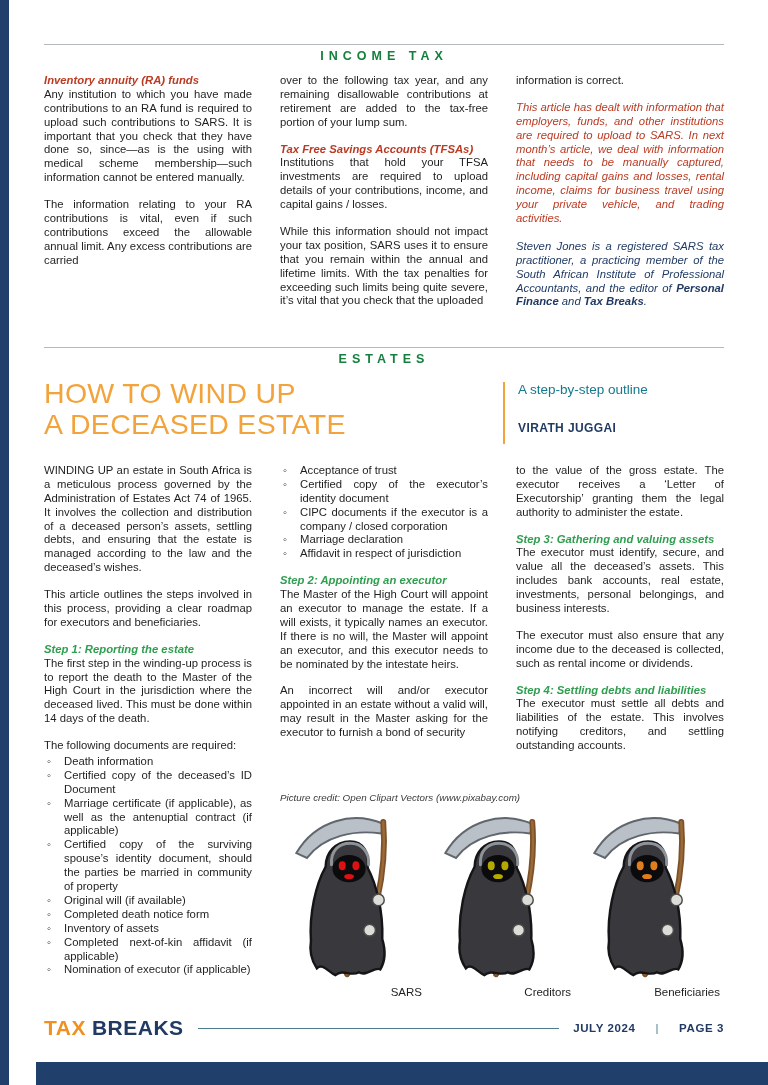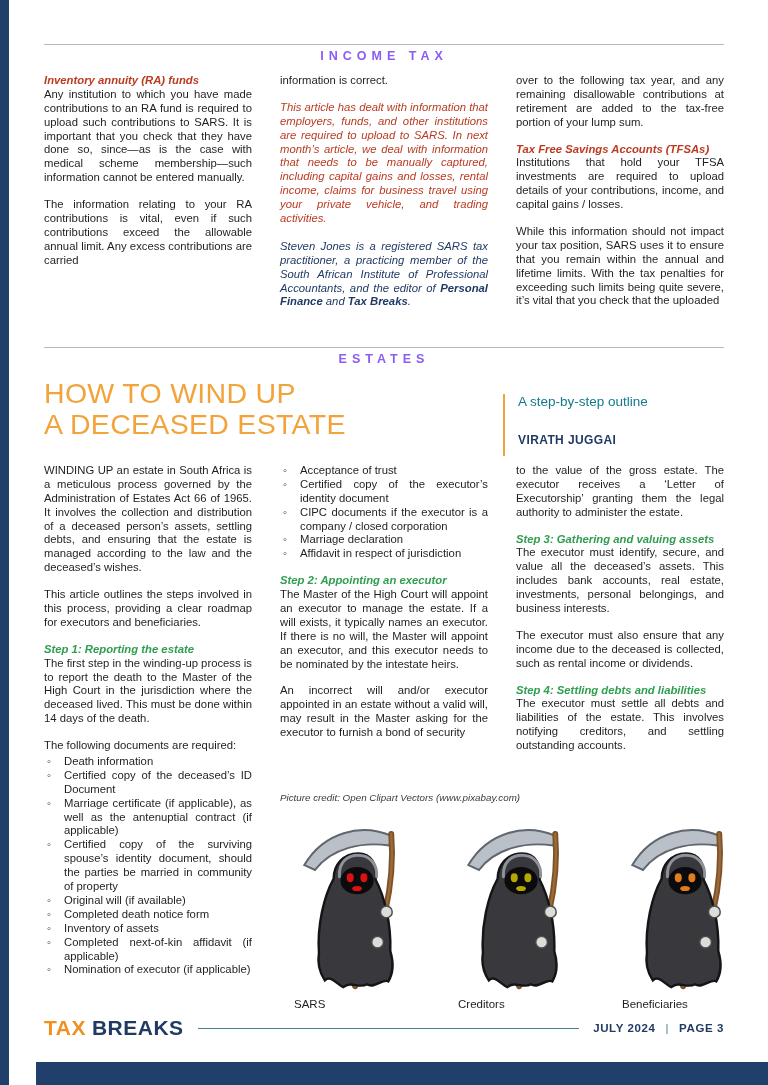--- a/index.html
+++ b/index.html
@@ -4,108 +4,108 @@
 <style>
   html,body { margin:0; padding:0; background:#ffffff; }
   .page { position:relative; width:768px; height:1085px; background:#ffffff;
           font-family:"Liberation Sans", sans-serif; overflow:hidden; }
 
   .left-bar   { position:absolute; left:0; top:0; width:9px; height:1085px; background:#20406b; }
   .bottom-bar { position:absolute; left:36px; top:1062px; width:732px; height:23px; background:#20406b; }
 
   .section-head { position:absolute; left:44px; width:680px; }
   .rule { height:1px; background:#b6babf; }
-  .section-title { text-align:center; color:#8b5cf6; font-size:12.5px; font-weight:bold;
+  .section-title { text-align:center; color:#15803d; font-size:12.5px; font-weight:bold;
                    letter-spacing:5px; margin-top:4px; }
 
   .cols { position:absolute; left:44px; width:680px; display:flex; gap:28px; }
   .col  { width:208px; font-size:11.3px; line-height:1.23; color:#1f1f1f; text-align:justify; }
   .col p { margin:0 0 13px; }
   .col p.h { margin:0; font-weight:bold; font-style:italic; }
   .col p.mb2 { margin-bottom:2px; }
   .red   { color:#bb3a22; }
   .green { color:#2f9e4f; }
   .note  { color:#bb3a22; font-style:italic; }
   .bio   { color:#203a64; font-style:italic; margin-top:14px !important; }
 
   .blist { margin:0 0 13px; }
   .bullet { display:flex; }
   .bm { flex:0 0 17px; padding-left:3px; font-size:11px; color:#1f1f1f; }
   .bt { flex:1; text-align:justify; }
 
   .headline { position:absolute; left:44px; top:378px; color:#f2a33c;
               font-size:28.5px; line-height:1.1; letter-spacing:0.3px; }
-  .byline { position:absolute; left:503px; top:394px; border-left:2px solid #f2a33c;
+  .byline { position:absolute; left:503px; top:382px; border-left:2px solid #f2a33c;
             padding-left:13px; height:62px; }
   .subtitle { color:#14798c; font-size:13.5px; }
   .author   { color:#203a64; font-size:12px; font-weight:bold; letter-spacing:0.4px; margin-top:24px; }
 
   .credit { position:absolute; left:280px; top:792px; font-size:9.8px; font-style:italic; color:#3a3a3a; }
 
   .figures { position:absolute; left:278px; top:810px; width:446px; display:flex; justify-content:space-between; }
-  .fig { margin:16px; width:140px; text-align:left; }
+  .fig { margin:4px; width:140px; text-align:right; }
   .fig svg { width:132px; height:168px; display:block; margin:0 auto; }
   .fig figcaption { font-size:11.5px; color:#1f1f1f; margin-top:4px; }
 
   .footer { position:absolute; left:44px; top:1016px; width:680px; display:flex; align-items:center; }
   .logo { font-weight:bold; font-size:21px; letter-spacing:0.5px; white-space:nowrap; }
   .logo .tax { color:#ef9021; margin-right:6px;text-align:right; }
   .logo .breaks { color:#203a64; }
   .footer-line { flex:1; height:1px; background:#4b7f8e; margin:0 14px; }
   .pageinfo { color:#203a64; font-size:11.5px; font-weight:bold; letter-spacing:0.6px;
-              display:flex; gap:10px; align-items:center; white-space:nowrap; }
+              display:flex; gap:20px; align-items:center; white-space:nowrap; }
   .pageinfo .sep { color:#4b7f8e; font-weight:normal; }
 </style>
 </head>
 <body>
 
 <div class="page">
   <div class="left-bar"></div>
 
   <div class="section-head" style="top:44px">
     <div class="rule"></div>
     <div class="section-title">INCOME TAX</div>
   </div>
 
   <div class="cols" style="top:74px">
     <div class="col">
       <p class="h red">Inventory annuity (RA) funds</p>
-      <p>Any institution to which you have made contributions to an RA fund is required to upload such contributions to SARS.  It is important that you check that they have done so, since—as is the case with medical scheme membership—such information cannot be entered manually.</p>
+      <p>Any institution to which you have made contributions to an RA fund is required to upload such contributions to SARS.  It is important that you check that they have done so, since—as is the using with medical scheme membership—such information cannot be entered manually.</p>
       <p>The information relating to your RA contributions is vital, even if such contributions exceed the allowable annual limit.  Any excess contributions are carried</p>
-    </div>
-    <div class="col">
-      <p>information is correct.</p>
-      <p class="note">This article has dealt with information that employers, funds, and other institutions are required to upload to SARS.  In next month’s article, we deal with information that needs to be manually captured, including capital gains and losses, rental income, claims for business travel using your private vehicle, and trading activities.</p>
-      <p class="bio"><span>Steven Jones is a registered SARS tax practitioner, a practicing member of the South African Institute of Professional Accountants, and the editor of </span><b>Personal Finance</b><span> and </span><b>Tax Breaks</b><span>.</span></p>
     </div>
     <div class="col">
       <p>over to the following tax year, and any remaining disallowable contributions at retirement are added to the tax-free portion of your lump sum.</p>
       <p class="h red">Tax Free Savings Accounts (TFSAs)</p>
       <p>Institutions that hold your TFSA investments are required to upload details of your contributions, income, and capital gains / losses.</p>
       <p>While this information should not impact your tax position, SARS uses it to ensure that you remain within the annual and lifetime limits.  With the tax penalties for exceeding such limits being quite severe, it’s vital that you check that the uploaded</p>
     </div>
+    <div class="col">
+      <p>information is correct.</p>
+      <p class="note">This article has dealt with information that employers, funds, and other institutions are required to upload to SARS.  In next month’s article, we deal with information that needs to be manually captured, including capital gains and losses, rental income, claims for business travel using your private vehicle, and trading activities.</p>
+      <p class="bio"><span>Steven Jones is a registered SARS tax practitioner, a practicing member of the South African Institute of Professional Accountants, and the editor of </span><b>Personal Finance</b><span> and </span><b>Tax Breaks</b><span>.</span></p>
+    </div>
   </div>
 
   <div class="section-head" style="top:347px">
     <div class="rule"></div>
     <div class="section-title">ESTATES</div>
   </div>
 
   <div class="headline">
     <div>HOW TO WIND UP</div>
     <div>A DECEASED ESTATE</div>
   </div>
   <div class="byline">
     <div class="subtitle">A step-by-step outline</div>
     <div class="author">VIRATH JUGGAI</div>
   </div>
 
   <div class="cols" style="top:464px">
     <div class="col">
-      <p>WINDING UP an estate in South Africa is a meticulous process governed by the Administration of Estates Act 66 of 1965.  It involves the collection and distribution of a deceased person’s assets, settling debts, and ensuring that the estate is managed according to the law and the deceased’s wishes.</p>
+      <p>WINDING UP an estate in South Africa is a meticulous process governed by the Administration of Estates Act 74 of 1965.  It involves the collection and distribution of a deceased person’s assets, settling debts, and ensuring that the estate is managed according to the law and the deceased’s wishes.</p>
       <p>This article outlines the steps involved in this process, providing a clear roadmap for executors and beneficiaries.</p>
       <p class="h green">Step 1: Reporting the estate</p>
       <p>The first step in the winding-up process is to report the death to the Master of the High Court in the jurisdiction where the deceased lived.  This must be done within 14 days of the death.</p>
       <p class="mb2">The following documents are required:</p>
       <div class="blist">
         <div class="bullet">
             <span class="bm">◦</span>
             <span class="bt">Death information</span>
           </div>
         <div class="bullet">

